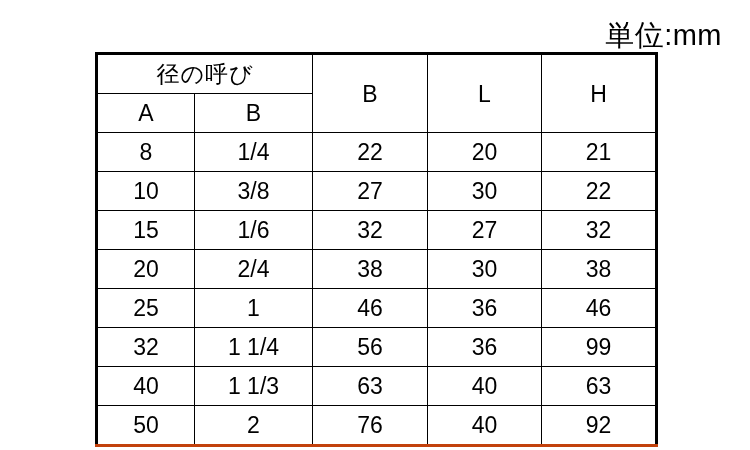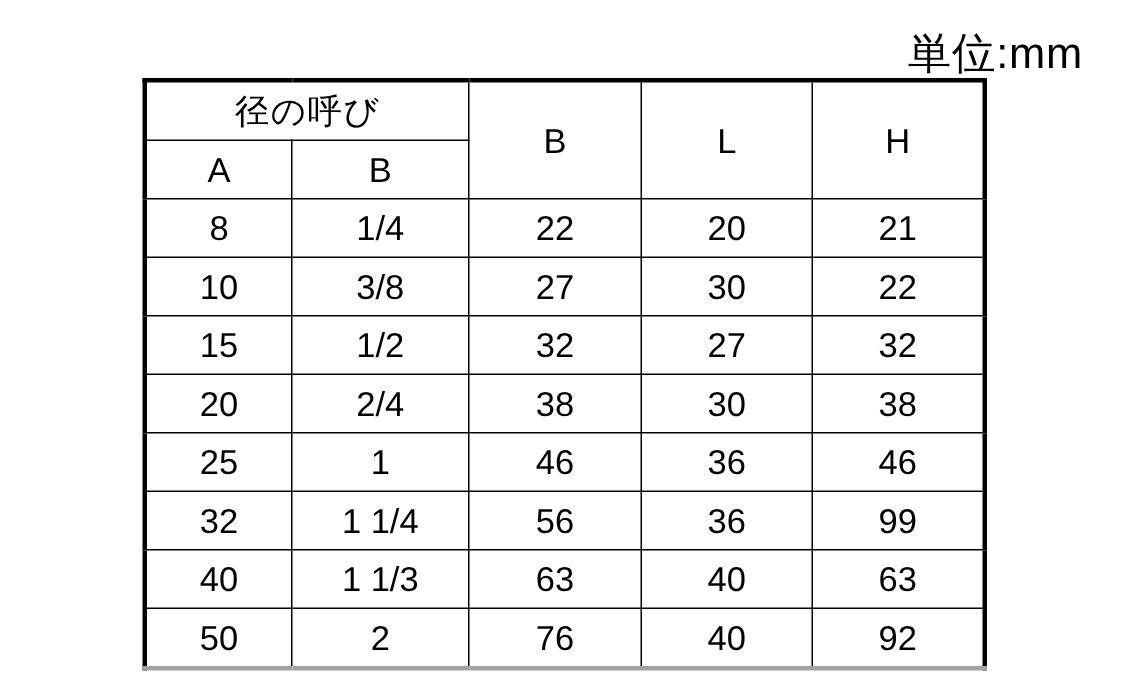--- a/index.html
+++ b/index.html
@@ -48,21 +48,21 @@
     font-weight: normal;
     font-size: 23px;
     padding: 0;
     height: 38px;
     line-height: 38px;
     white-space: nowrap;
   }
   table.spec .outer-left { border-left: 3px solid #000; }
   table.spec .outer-right { border-right: 3px solid #000; }
   table.spec .outer-top { border-top: 3px solid #000; }
-  table.spec .outer-bottom { border-bottom: 3px solid #a3a3a3; }
+  table.spec .outer-bottom { border-bottom: 3px solid #c2410c; }
   .col-a { width: 98px; }
   .col-b { width: 118px; }
   .col-B2 { width: 115px; }
   .col-L { width: 114px; }
   .col-H { width: 115px; }
   .group-head {
     font-size: 23px;
     letter-spacing: 1px;
   }
 </style>
@@ -104,21 +104,21 @@
         </tr>
         <tr>
           <td class="outer-left">10</td>
           <td>3/8</td>
           <td>27</td>
           <td>30</td>
           <td class="outer-right">22</td>
         </tr>
         <tr>
           <td class="outer-left">15</td>
-          <td>1/2</td>
+          <td>1/6</td>
           <td>32</td>
           <td>27</td>
           <td class="outer-right">32</td>
         </tr>
         <tr>
           <td class="outer-left">20</td>
           <td>2/4</td>
           <td>38</td>
           <td>30</td>
           <td class="outer-right">38</td>

